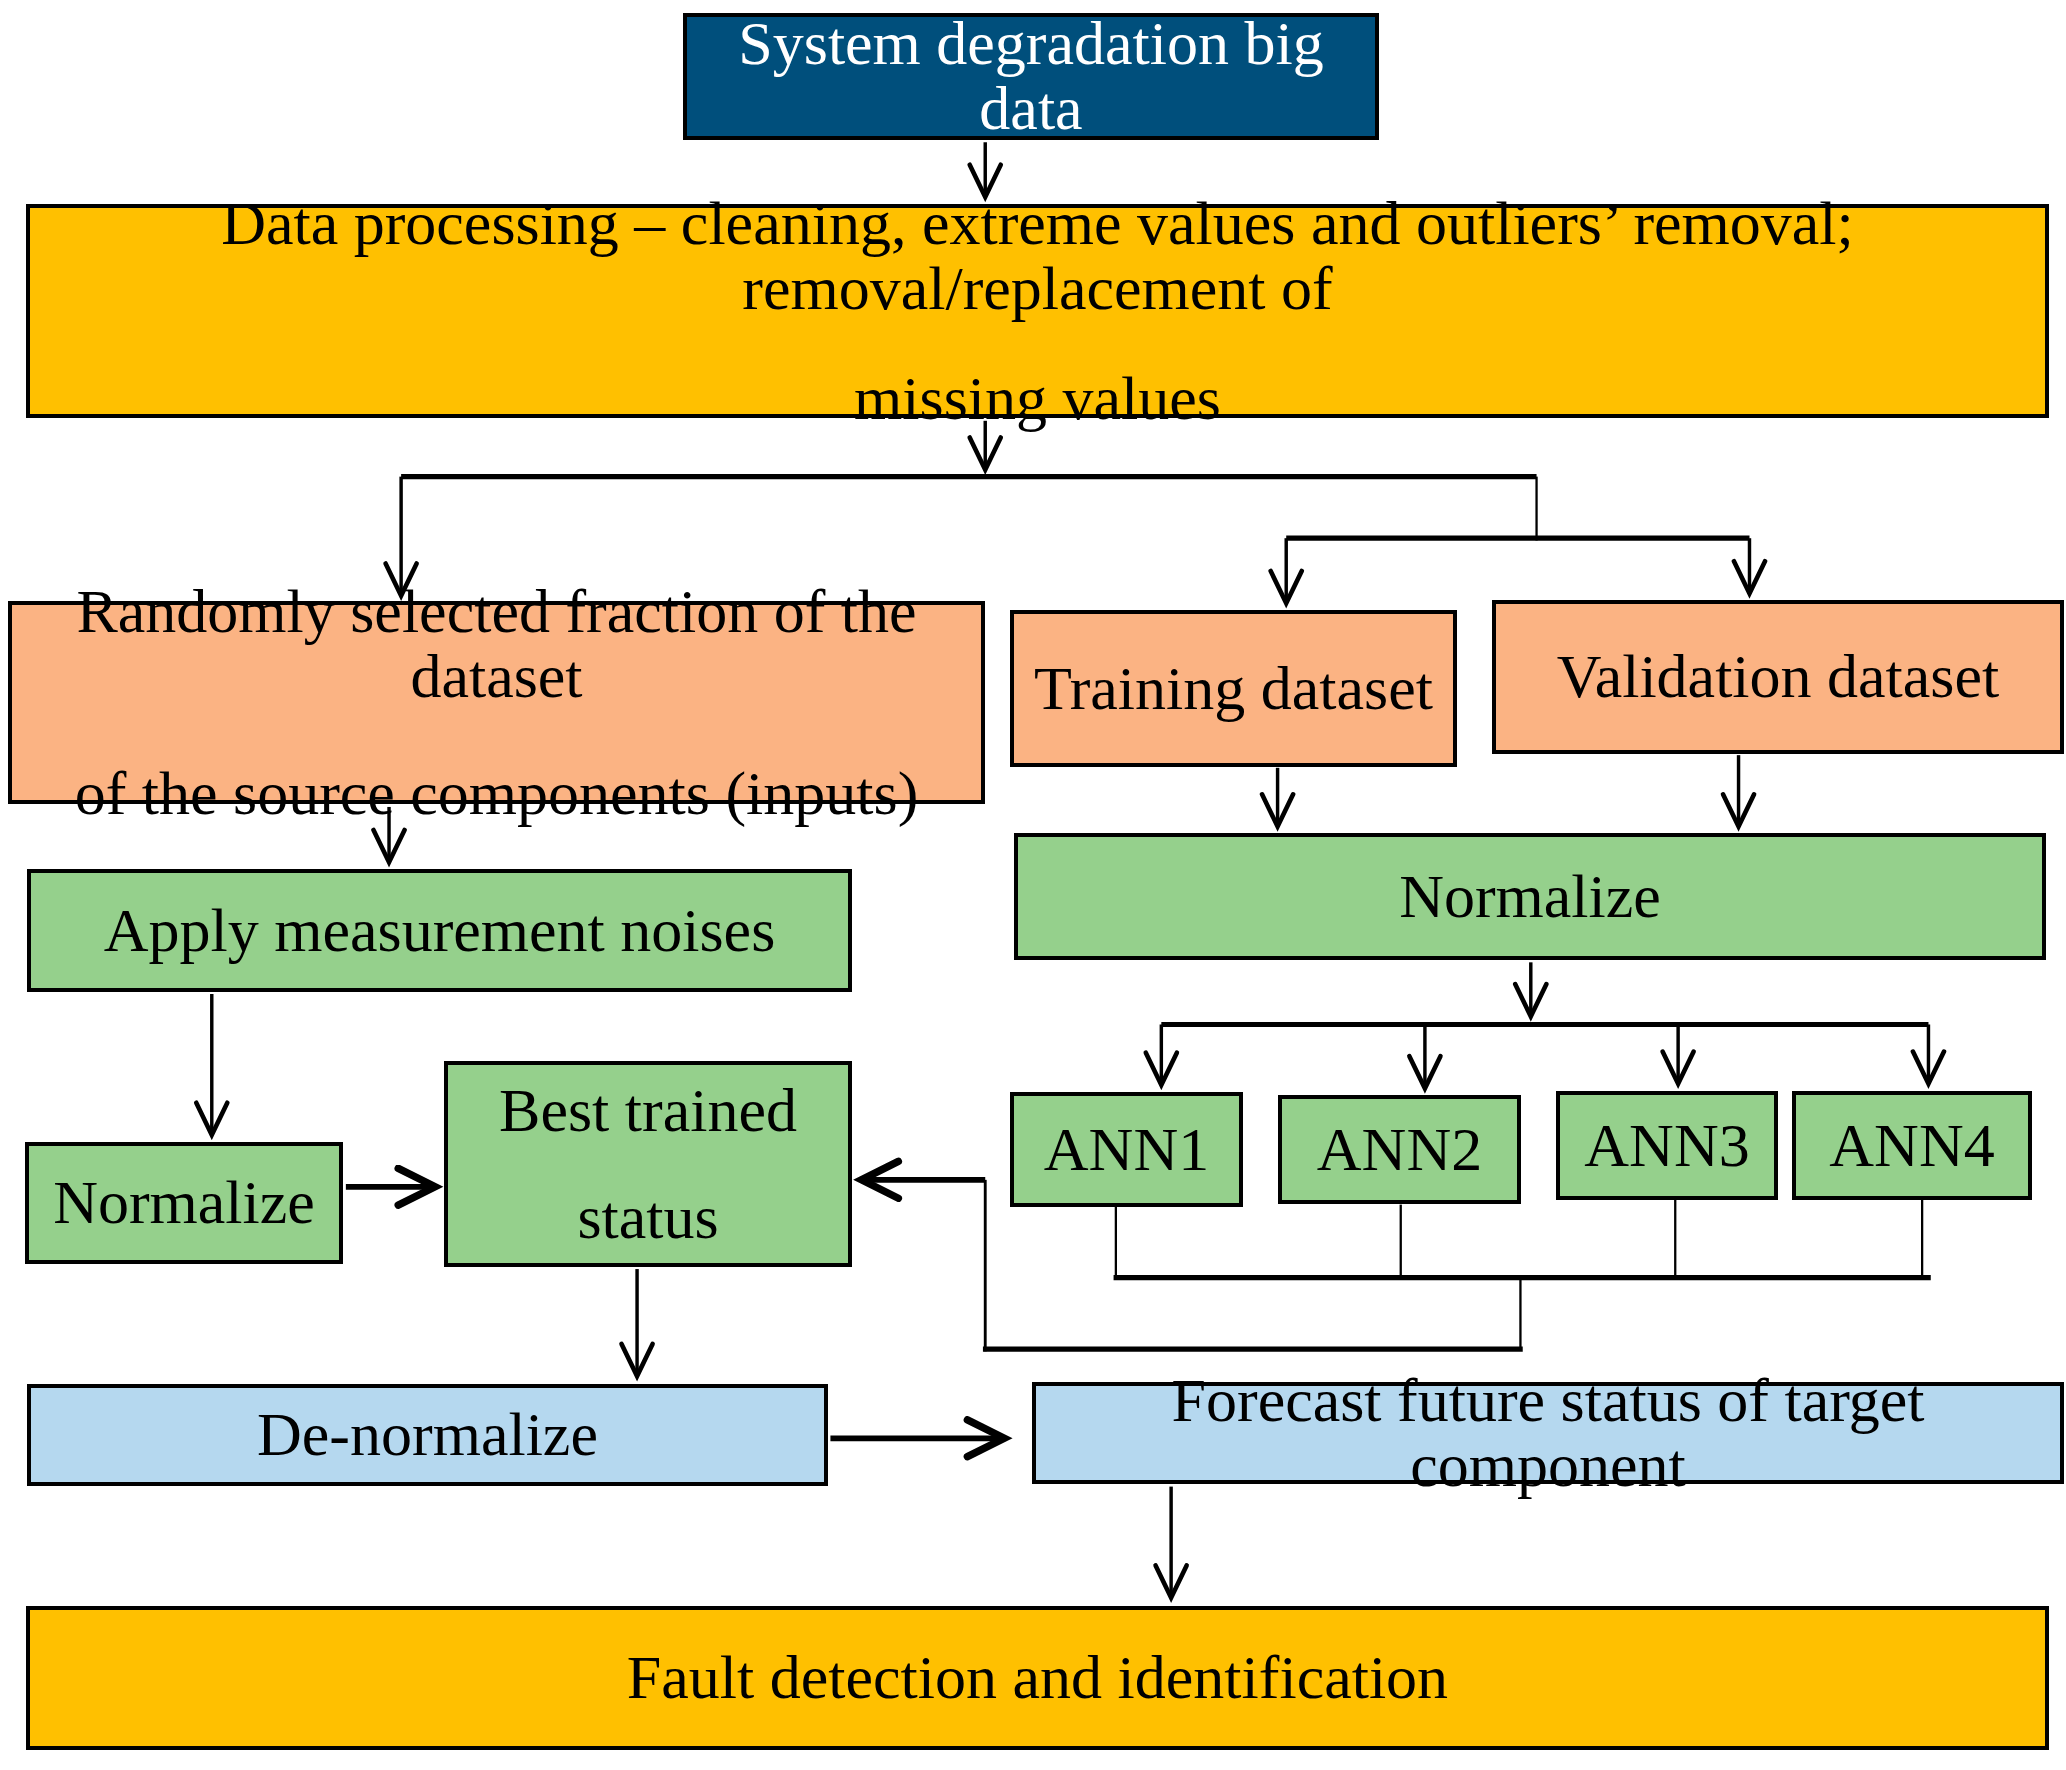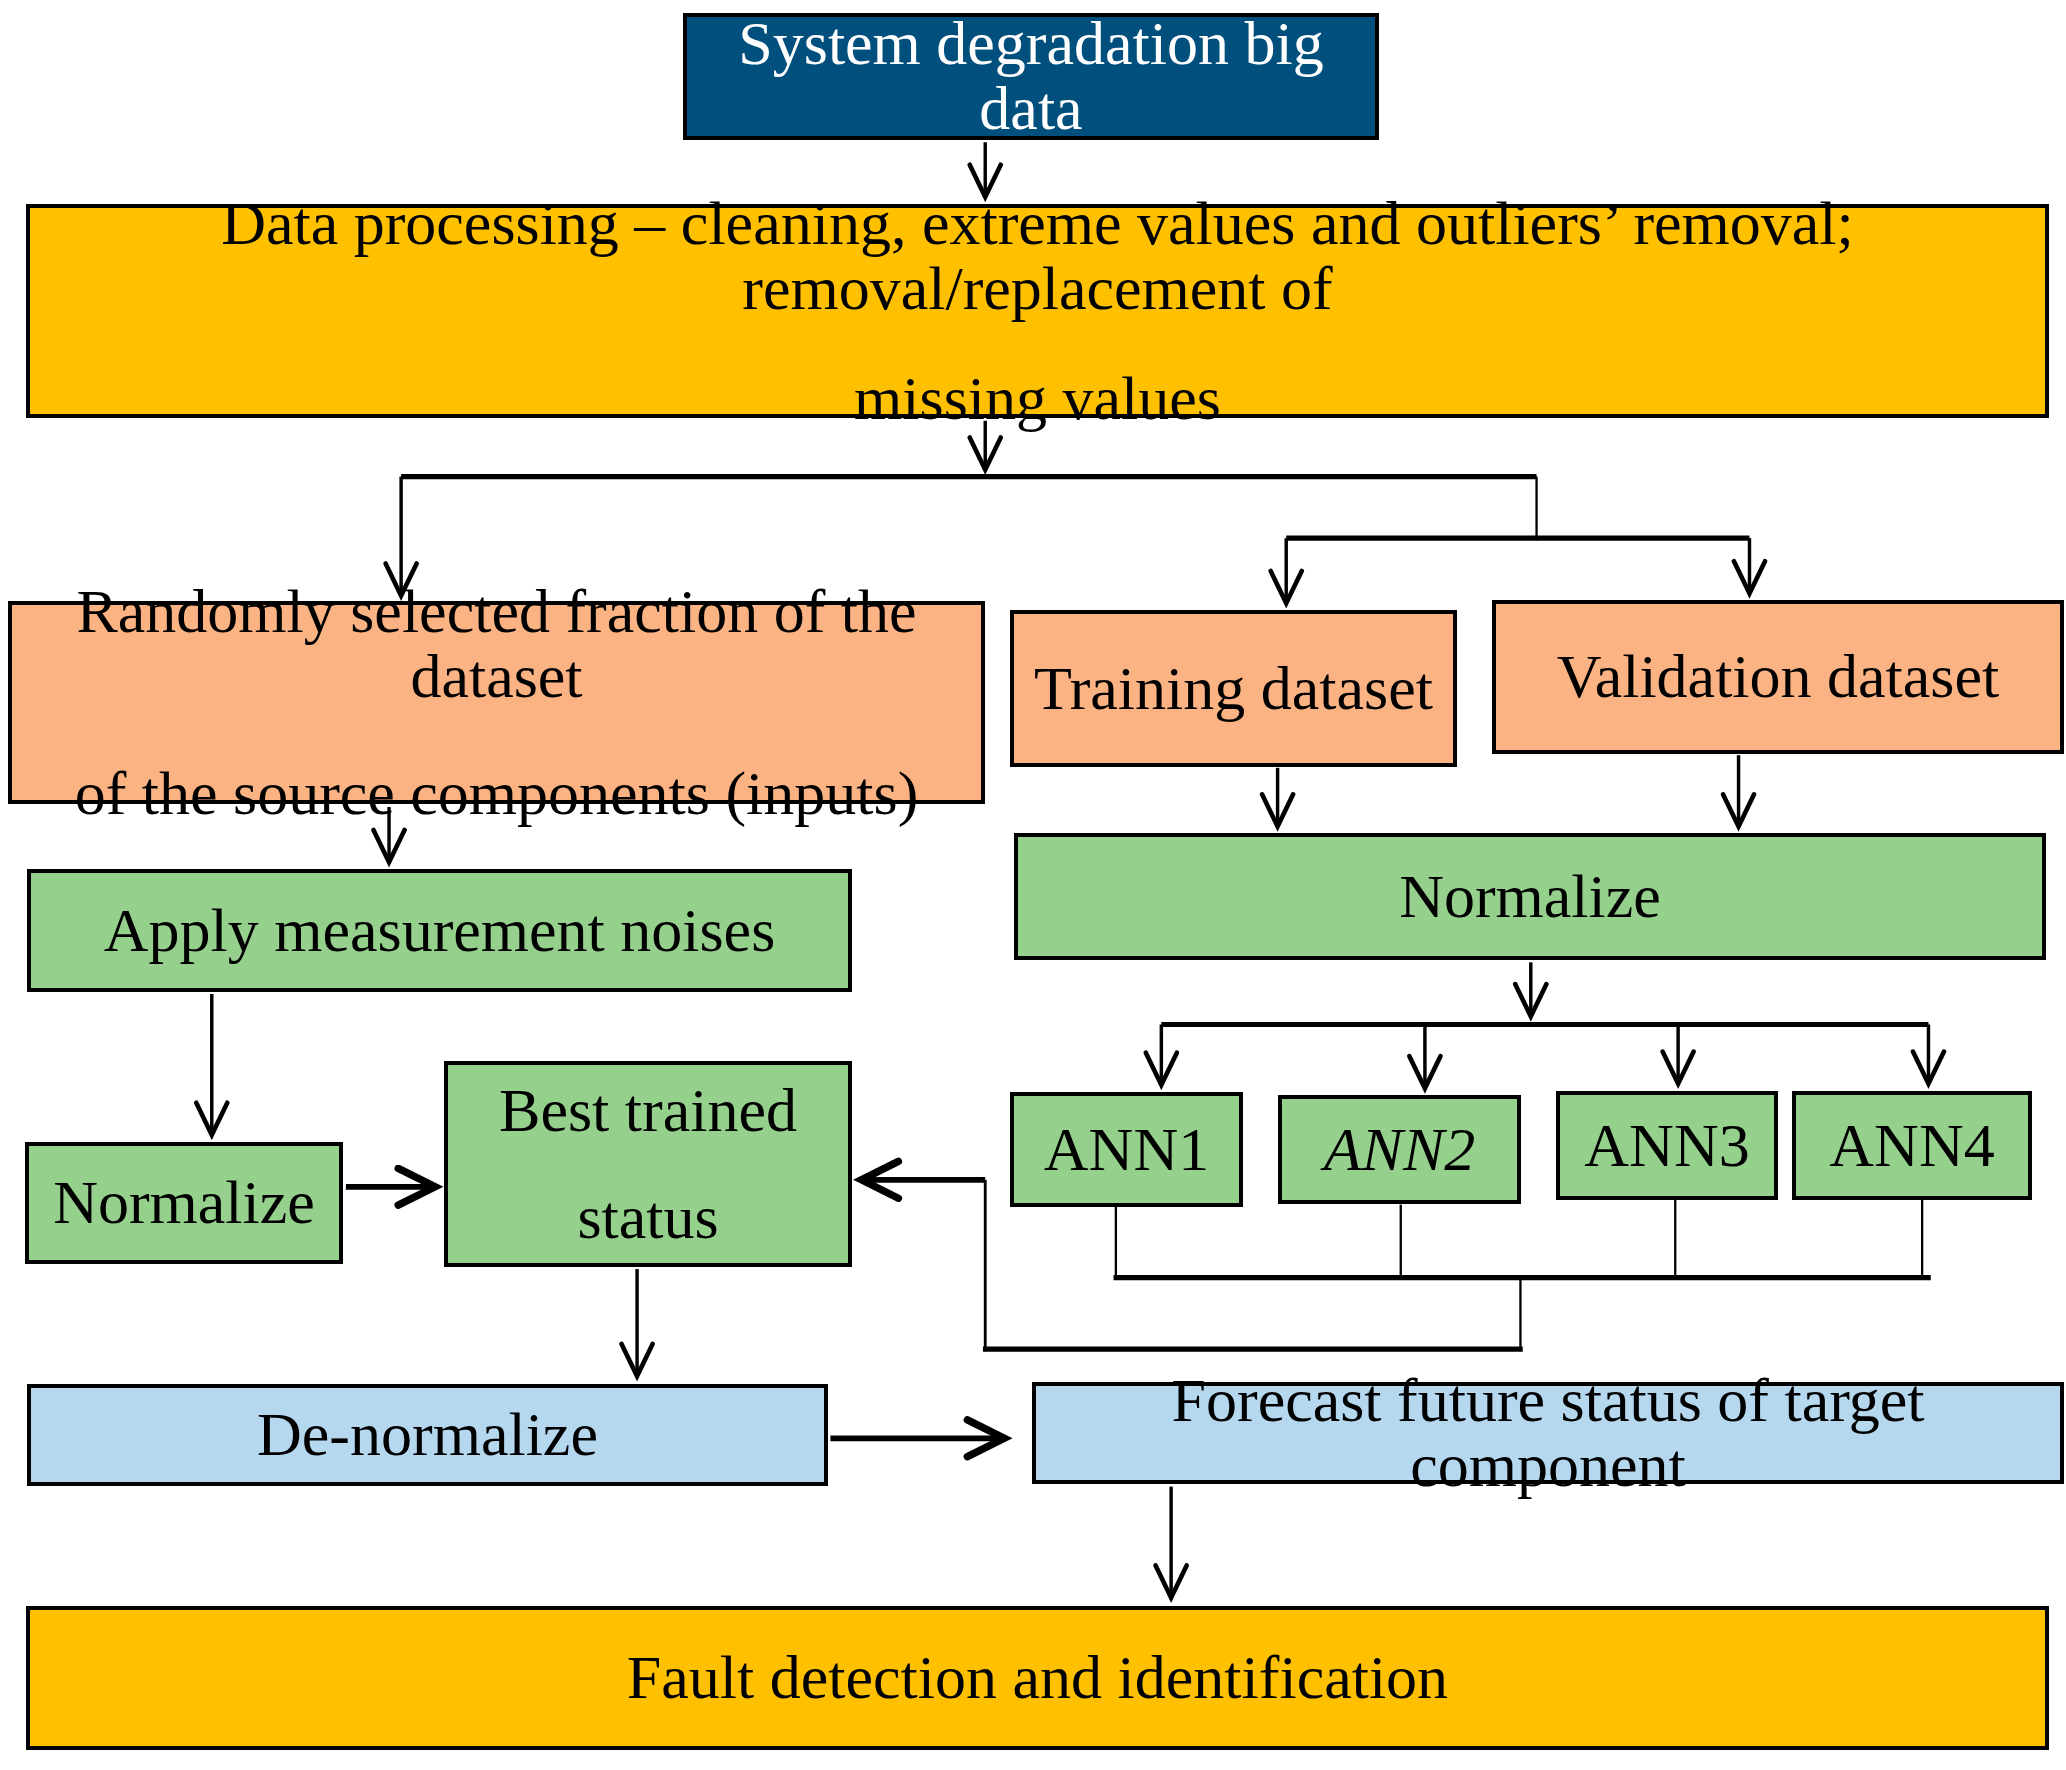--- a/index.html
+++ b/index.html
@@ -26,21 +26,21 @@
   #n-sys      { left:683px; top:12.7px;   width:696px; height:127px; background:var(--c-dark_blue); color:#fff; }
   #n-dataproc { left:26px;   top:204px;  width:2023px; height:214px; background:var(--c-yellow); gap:45px; }
   #n-random   { left:8px;   top:601px; width:977px; height:203px; background:var(--c-orange); gap:51px; }
   #n-train    { left:1010px; top:610px; width:447px;  height:157px; background:var(--c-orange); }
   #n-valid    { left:1492px; top:600px; width:572px;  height:154px; background:var(--c-orange); }
   #n-apply    { left:27px;   top:869px; width:825px; height:123px; background:var(--c-green); }
   #n-normr    { left:1014px; top:833px; width:1032px; height:127px; background:var(--c-green); }
   #n-best     { left:444px;  top:1061px; width:408px;  height:206px; background:var(--c-green); gap:41px; }
   #n-norml    { left:25px;   top:1142px; width:318px;  height:122px; background:var(--c-green); }
   #n-ann1     { left:1010px; top:1092px; width:233px;  height:115px; background:var(--c-green);font-family:Liberation Serif, serif; }
-  #n-ann2     { left:1278px; top:1095px; width:243px;  height:109px; background:var(--c-green);font-style:italic; }
+  #n-ann2     { left:1278px; top:1095px; width:243px;  height:109px; background:var(--c-green); }
   #n-ann3     { left:1556px; top:1091px; width:222px;  height:109px; background:var(--c-green); }
   #n-ann4     { left:1792px; top:1091px; width:240px;  height:109px; background:var(--c-green); }
   #n-denorm   { left:27px;   top:1384px; width:801px; height:102px; background:var(--c-light_blue); }
   #n-forecast { left:1032px; top:1382px; width:1032px; height:102px; background:var(--c-light_blue); }
   #n-fault    { left:26px;   top:1606px; width:2023px; height:144px; background:var(--c-yellow); }
   #connector-layer {
     position:absolute; left:0; top:0;
     width:2066px; height:1771px;
     pointer-events:none;
   }

